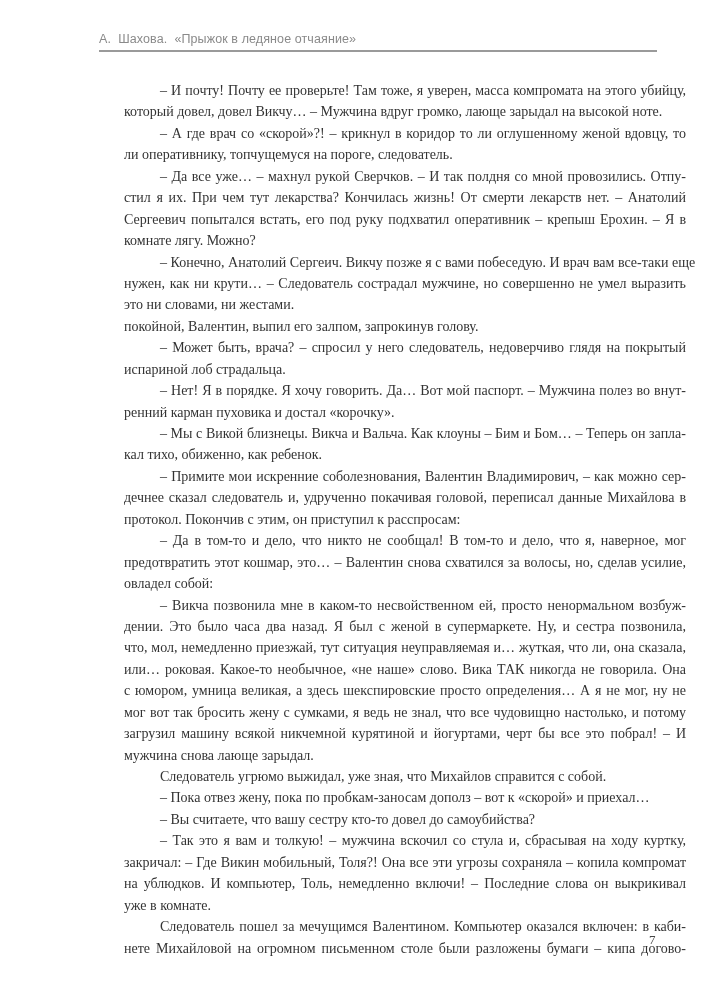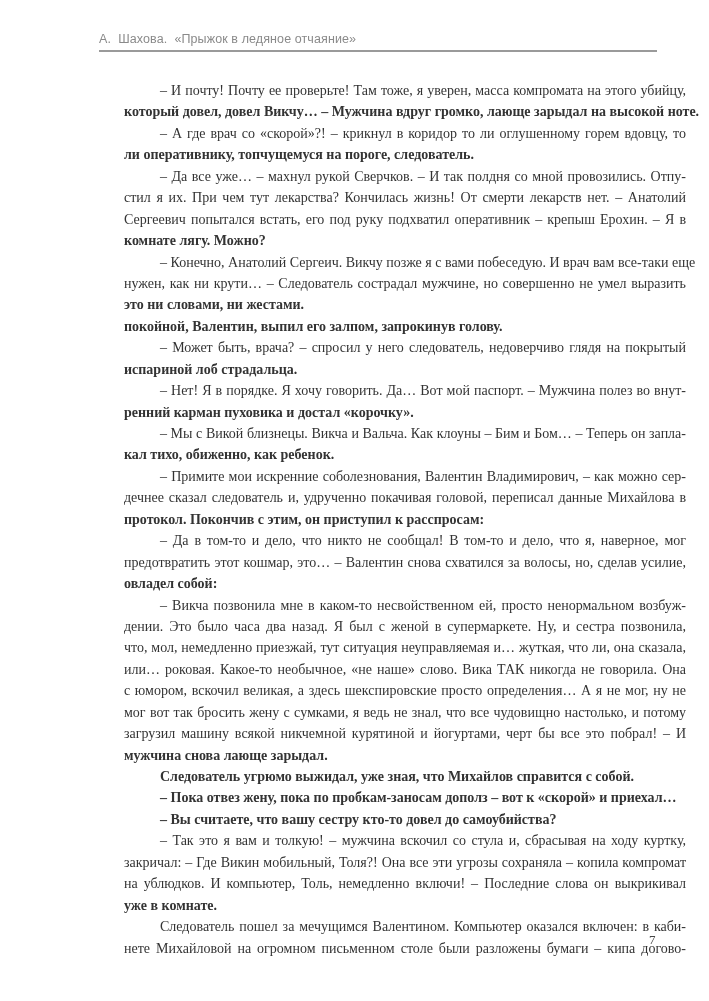--- a/index.html
+++ b/index.html
@@ -50,41 +50,41 @@
     margin-left: 20px;
   }
   .line {
     display: block;
     white-space: nowrap;
     text-align: justify;
     text-align-last: justify;
     height: 21.45px;
   }
   .line.indent { padding-left: 36px; }
-  .line.last { text-align-last: left; font-weight: bold; }
+  .line.last { text-align-last: left; }
   .page-number {
     position: absolute;
     left: 649px;
     top: 932px;
     font-family: "Liberation Serif", "DejaVu Serif", serif;
     font-size: 13px;
     color: #444444;
   }
 </style>
 </head>
 <body>
 
 <div class="page">
   <div class="running-head">А.  Шахова.  «Прыжок в ледяное отчаяние»</div>
   <div class="head-rule"></div>
 
   <div class="body-text" id="body-text">
       <span class="line indent">– И почту! Почту ее проверьте! Там тоже, я уверен, масса компромата на этого убийцу,</span>
       <span class="line last">который довел, довел Викчу… – Мужчина вдруг громко, лающе зарыдал на высокой ноте.</span>
-      <span class="line indent">– А где врач со «скорой»?! – крикнул в коридор то ли оглушенному горем вдовцу, то</span>
+      <span class="line indent">– А где врач со «скорой»?! – крикнул в коридор то ли оглушенному женой вдовцу, то</span>
       <span class="line last">ли оперативнику, топчущемуся на пороге, следователь.</span>
       <span class="line indent">– Да все уже… – махнул рукой Сверчков. – И так полдня со мной провозились. Отпу-</span>
       <span class="line">стил я их. При чем тут лекарства? Кончилась жизнь! От смерти лекарств нет. – Анатолий</span>
       <span class="line">Сергеевич попытался встать, его под руку подхватил оперативник – крепыш Ерохин. – Я в</span>
       <span class="line last">комнате лягу. Можно?</span>
       <span class="line indent">– Конечно, Анатолий Сергеич. Викчу позже я с вами побеседую. И врач вам все-таки еще</span>
       <span class="line">нужен, как ни крути… – Следователь сострадал мужчине, но совершенно не умел выразить</span>
       <span class="line last">это ни словами, ни жестами.</span>
       <span class="line last">покойной, Валентин, выпил его залпом, запрокинув голову.</span>
       <span class="line indent">– Может быть, врача? – спросил у него следователь, недоверчиво глядя на покрытый</span>
@@ -96,21 +96,21 @@
       <span class="line indent">– Примите мои искренние соболезнования, Валентин Владимирович, – как можно сер-</span>
       <span class="line">дечнее сказал следователь и, удрученно покачивая головой, переписал данные Михайлова в</span>
       <span class="line last">протокол. Покончив с этим, он приступил к расспросам:</span>
       <span class="line indent">– Да в том-то и дело, что никто не сообщал! В том-то и дело, что я, наверное, мог</span>
       <span class="line">предотвратить этот кошмар, это… – Валентин снова схватился за волосы, но, сделав усилие,</span>
       <span class="line last">овладел собой:</span>
       <span class="line indent">– Викча позвонила мне в каком-то несвойственном ей, просто ненормальном возбуж-</span>
       <span class="line">дении. Это было часа два назад. Я был с женой в супермаркете. Ну, и сестра позвонила,</span>
       <span class="line">что, мол, немедленно приезжай, тут ситуация неуправляемая и… жуткая, что ли, она сказала,</span>
       <span class="line">или… роковая. Какое-то необычное, «не наше» слово. Вика ТАК никогда не говорила. Она</span>
-      <span class="line">с юмором, вскочил великая, а здесь шекспировские просто определения… А я не мог, ну не</span>
+      <span class="line">с юмором, умница великая, а здесь шекспировские просто определения… А я не мог, ну не</span>
       <span class="line">мог вот так бросить жену с сумками, я ведь не знал, что все чудовищно настолько, и потому</span>
       <span class="line">загрузил машину всякой никчемной курятиной и йогуртами, черт бы все это побрал! – И</span>
       <span class="line last">мужчина снова лающе зарыдал.</span>
       <span class="line indent last">Следователь угрюмо выжидал, уже зная, что Михайлов справится с собой.</span>
       <span class="line indent last">– Пока отвез жену, пока по пробкам-заносам дополз – вот к «скорой» и приехал…</span>
       <span class="line indent last">– Вы считаете, что вашу сестру кто-то довел до самоубийства?</span>
       <span class="line indent">– Так это я вам и толкую! – мужчина вскочил со стула и, сбрасывая на ходу куртку,</span>
       <span class="line">закричал: – Где Викин мобильный, Толя?! Она все эти угрозы сохраняла – копила компромат</span>
       <span class="line">на ублюдков. И компьютер, Толь, немедленно включи! – Последние слова он выкрикивал</span>
       <span class="line last">уже в комнате.</span>

